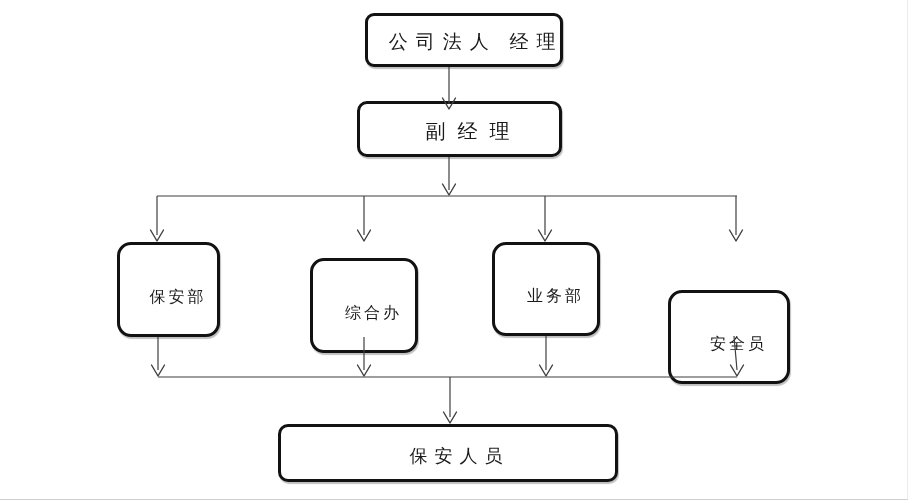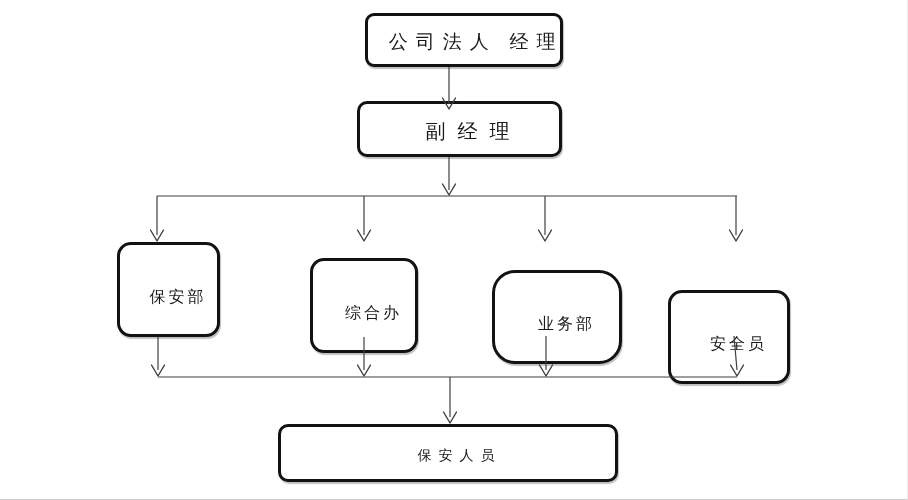--- a/index.html
+++ b/index.html
@@ -31,28 +31,28 @@
   }
   .lbl {
     color: #1a1a1a;
     white-space: nowrap;
     line-height: 1;
   }
   #n-root   { left: 365px; top: 13px;  width: 198px; height: 54px; border-radius: 9px; }
   #n-deputy { left: 357px; top: 101px; width: 205px; height: 56px; border-radius: 10px; }
   #n-d0 { left: 117px; top: 242px; width: 103px; height: 95px; border-radius: 14px; }
   #n-d1 { left: 310px; top: 258px; width: 108px; height: 95px; border-radius: 14px; }
-  #n-d2 { left: 492px; top: 242px; width: 130px; height: 94px; border-radius: 23px; margin-top: 28px; }
+  #n-d2 { left: 492px; top: 242px; width: 108px; height: 94px; border-radius: 14px; }
   #n-d3 { left: 668px; top: 242px; width: 122px; height: 94px; border-radius: 14px; margin-top: 48px; }
   #n-staff { left: 278px; top: 424px; width: 340px; height: 58px; border-radius: 10px; }
 
   .lbl-root   { font-size: 19px; letter-spacing: 8px;  padding-left: 8px;  padding-top: 3px; }
   .lbl-deputy { font-size: 20px; letter-spacing: 12px; padding-left: 12px; padding-top: 4px; }
   .lbl-dept   { font-size: 16px; letter-spacing: 3px;  padding-left: 3px;  padding-top: 14px; }
-  .lbl-staff  { font-size: 14px; letter-spacing: 7px;  padding-left: 7px;  padding-top: 5px; }
+  .lbl-staff  { font-size: 18px; letter-spacing: 7px;  padding-left: 7px;  padding-top: 5px; }
 
   svg.connectors {
     position: absolute;
     left: 0; top: 0;
     width: 908px;
     height: 500px;
     pointer-events: none;
   }
   svg.connectors line,
   svg.connectors path {

